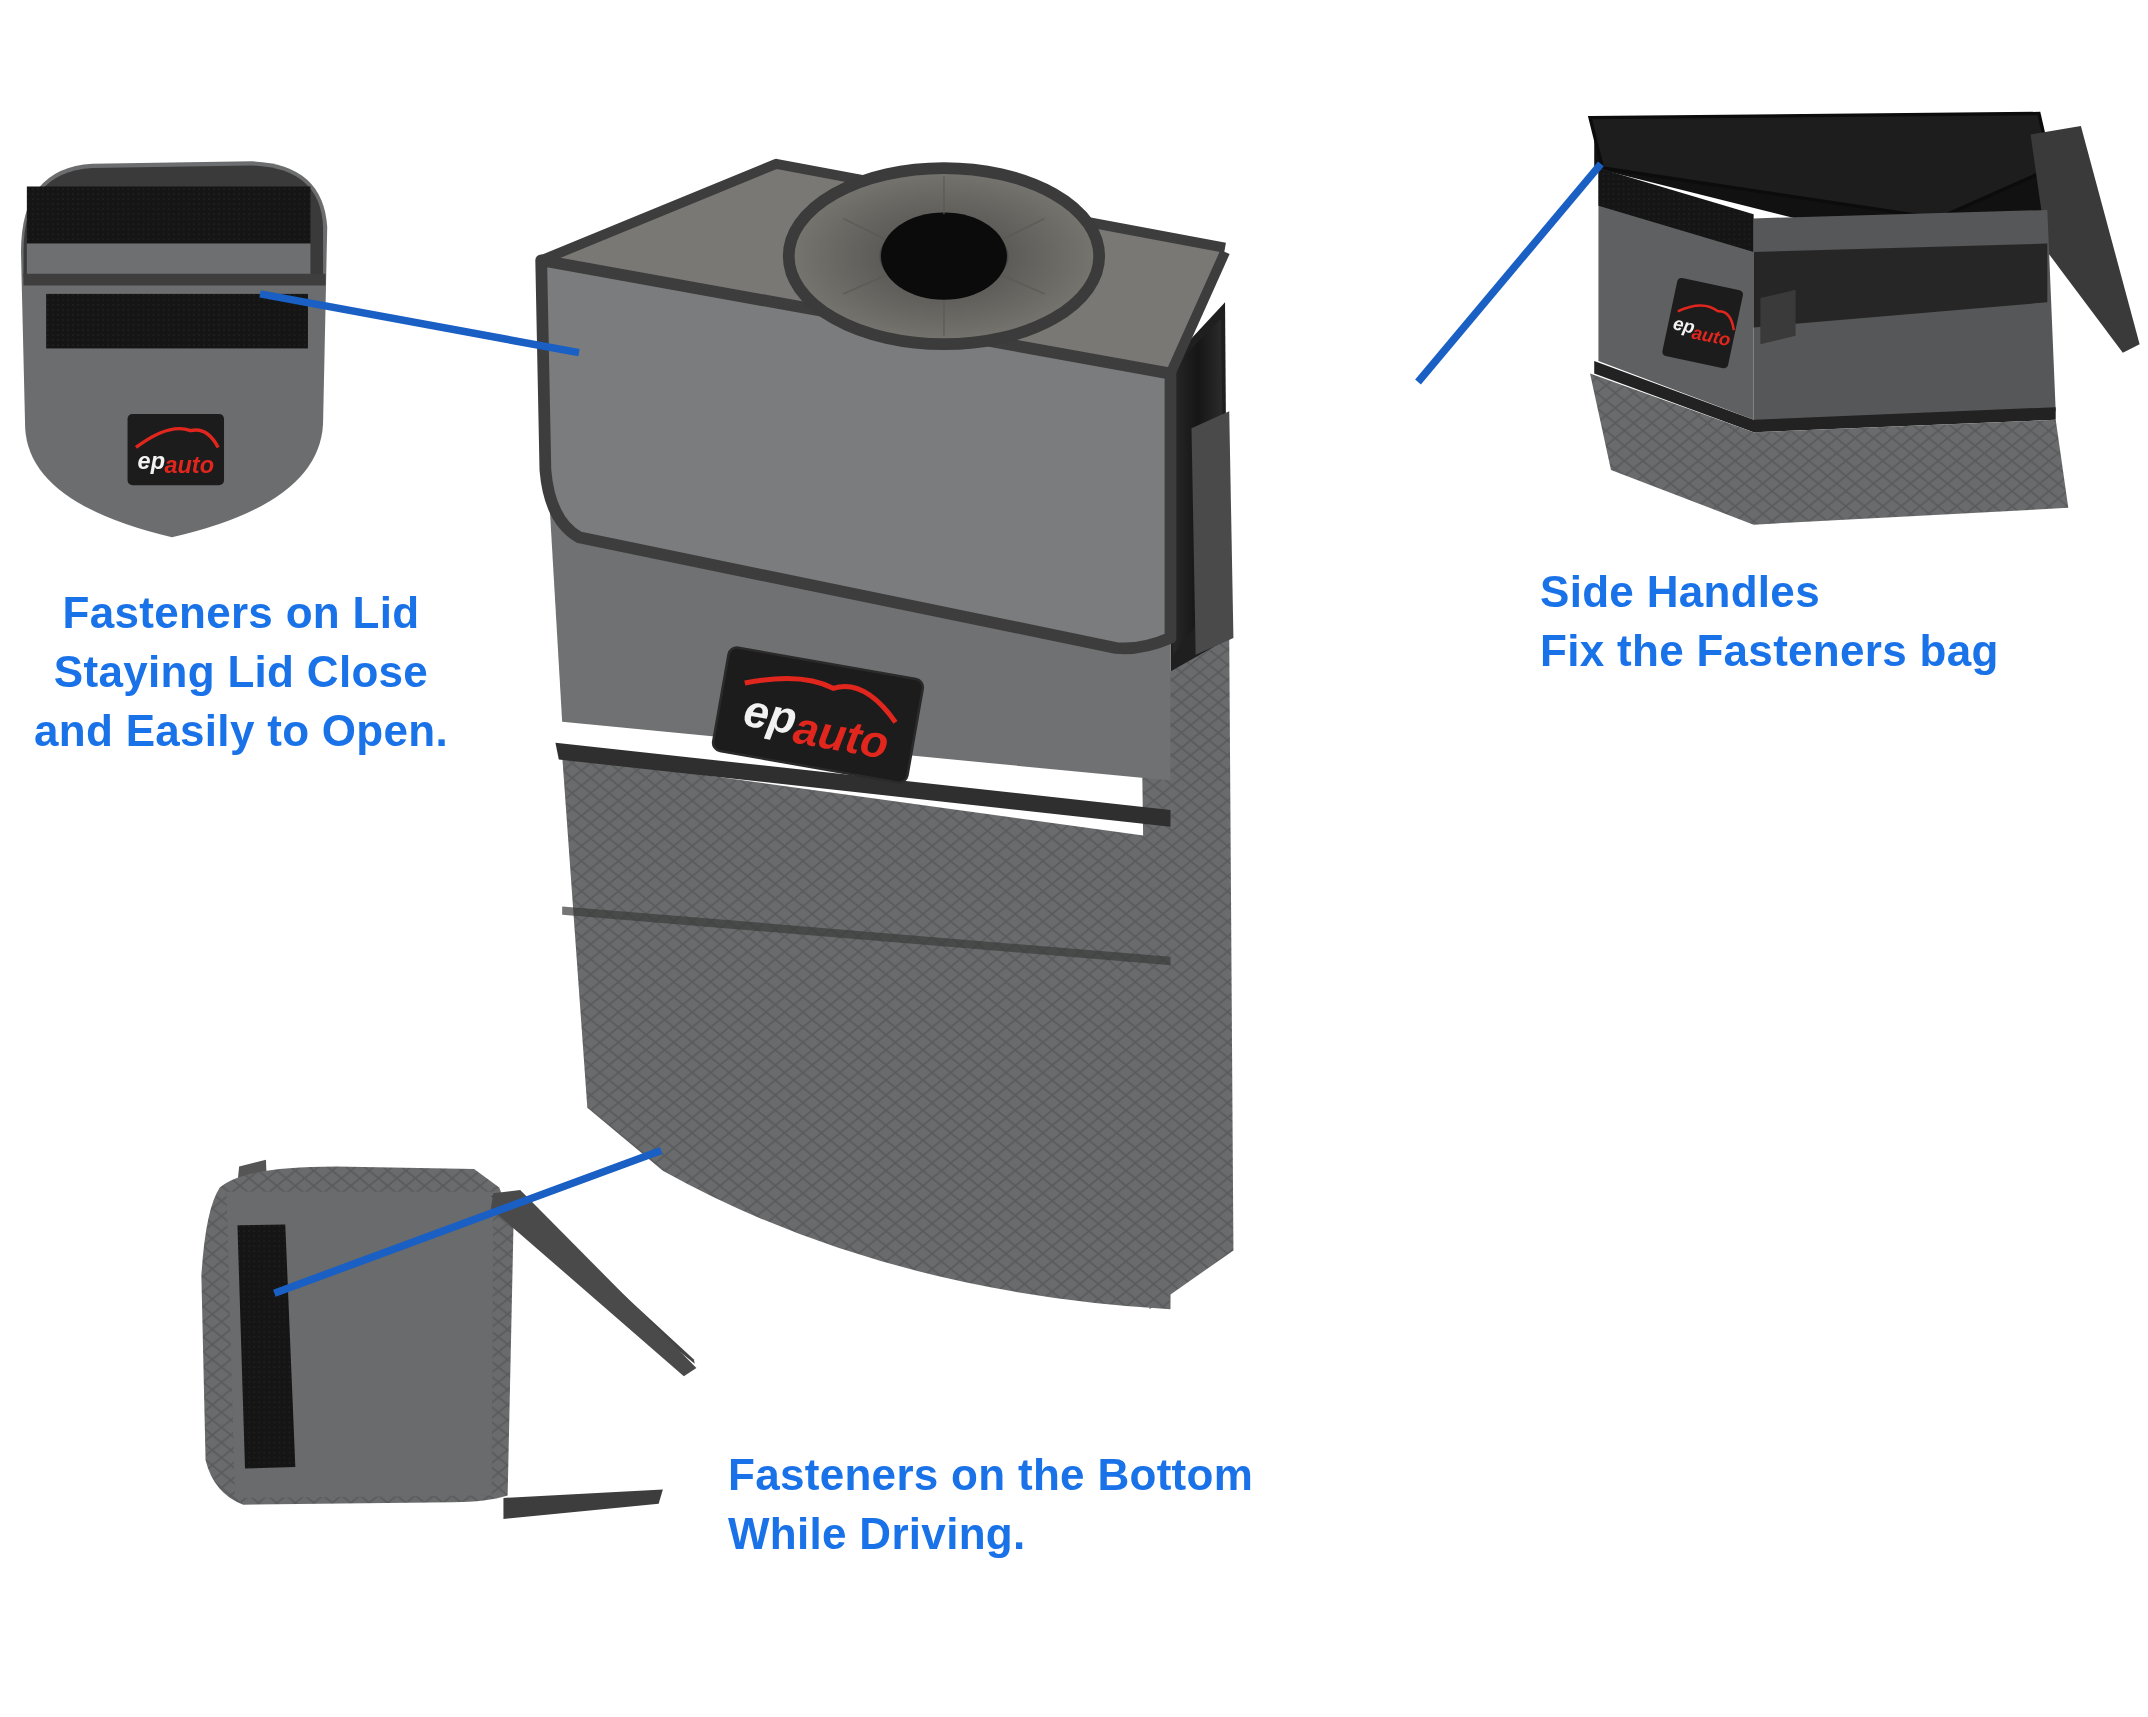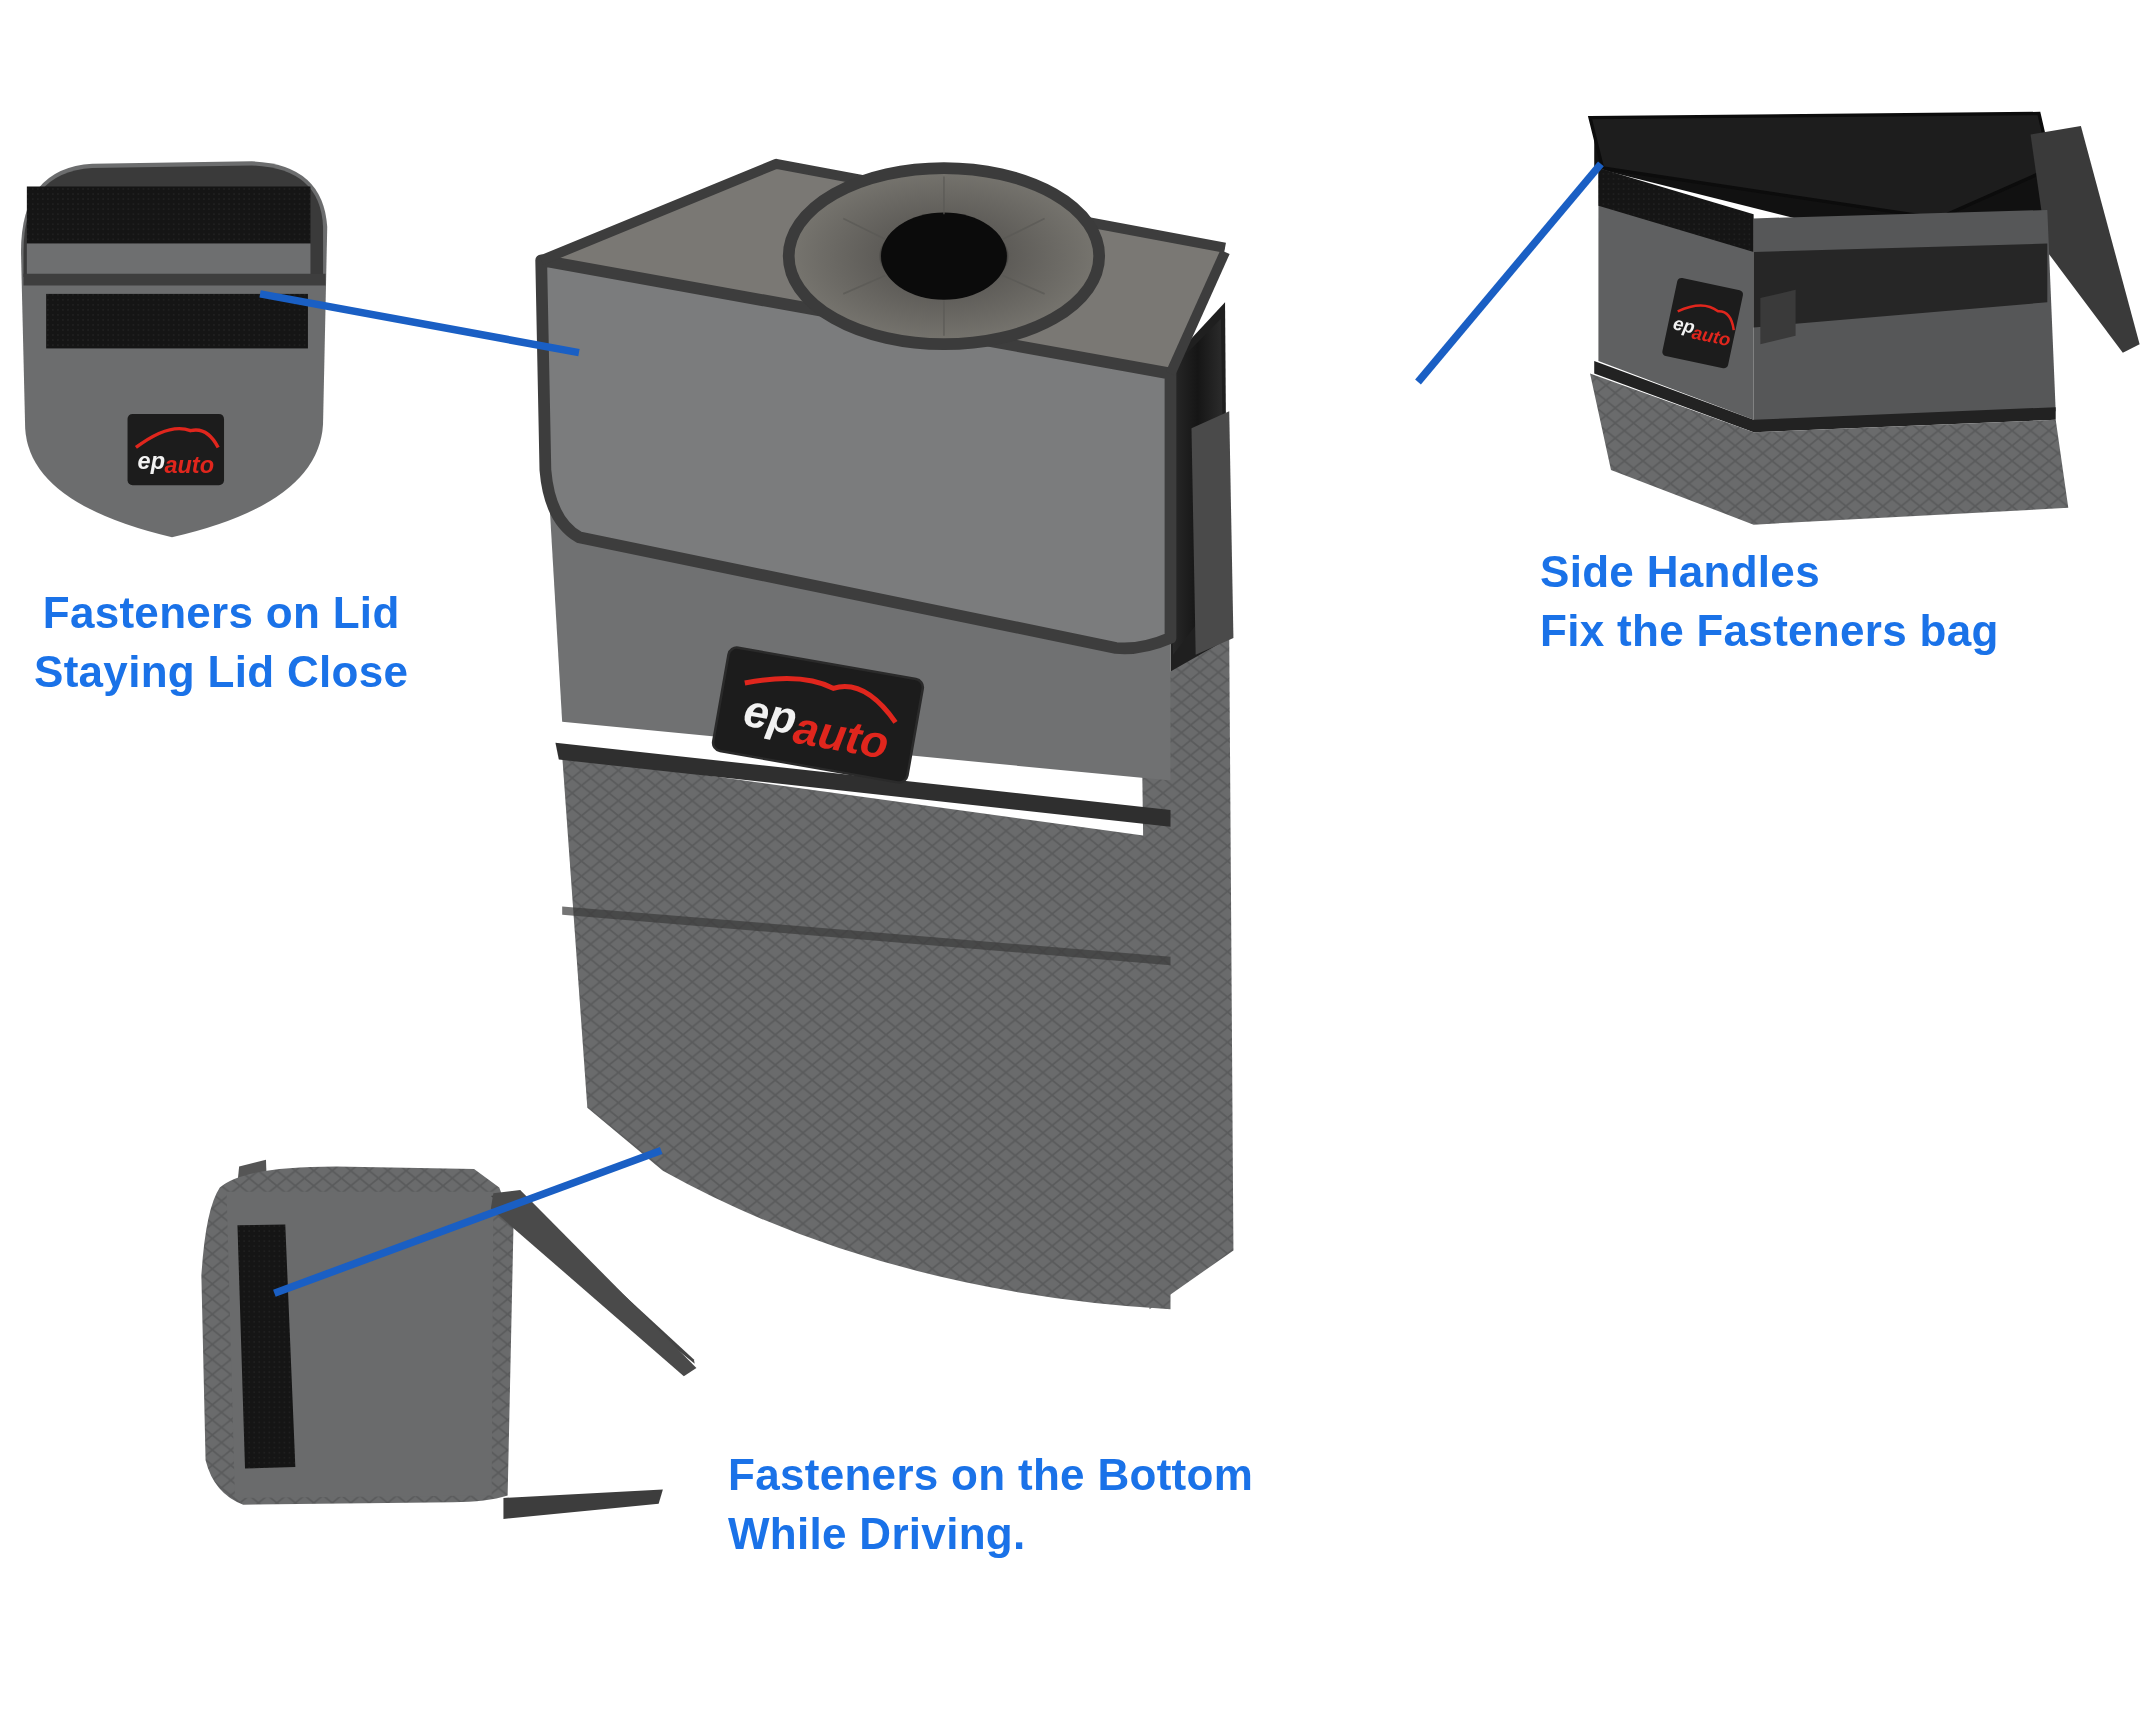--- a/index.html
+++ b/index.html
@@ -2,21 +2,21 @@
 <html style="font-size:13.4px"><head>
 <meta charset="utf-8">
 <style>
   html, body { margin: 0; padding: 0; background: #ffffff; }
   body { width: 2148px; height: 1718px; position: relative; overflow: hidden; font-family: "Liberation Sans", sans-serif; }
   .stage { position: absolute; inset: 0; }
   svg.art { position: absolute; left: 0; top: 0; width: 2148px; height: 1718px; }
   .caption { position: absolute; color: #1a72e8; font-family: "Liberation Sans", sans-serif; font-weight: 700; font-size: 44px; line-height: 59px; white-space: nowrap; letter-spacing: 0.3px; }
   .caption div { margin: 0; }
   .cap-lid { left: 34px; top: 583px; text-align: center; }
-  .cap-handles { left: 1540px; top: 542px; }
+  .cap-handles { left: 1540px; top: 562px; }
   .cap-bottom { left: 728px; top: 1445px; }
   .logo-text-ep { fill: #f2f2f2; }
   .logo-text-auto { fill: #e0261d; }
 </style>
 </head>
 <body>
 
 <div class="stage">
 
   <svg class="art" viewBox="0 0 2560 2047" xmlns="http://www.w3.org/2000/svg">
@@ -148,20 +148,21 @@
     <g stroke="#1a5fc4" stroke-width="9" stroke-linecap="butt">
       <line x1="310" y1="350" x2="690" y2="420"></line>
       <line x1="1908" y1="195" x2="1690" y2="455"></line>
       <line x1="327" y1="1541" x2="788" y2="1371"></line>
     </g>
   </svg>
 
   <div class="caption cap-lid">
     <div>Fasteners on Lid</div>
     <div>Staying Lid Close</div>
+    <div>and Easily to Open.</div>
   </div>
 
   <div class="caption cap-handles">
     <div>Side Handles</div>
     <div>Fix the Fasteners bag</div>
   </div>
 
   <div class="caption cap-bottom">
     <div>Fasteners on the Bottom</div>
     <div>While Driving.</div>

